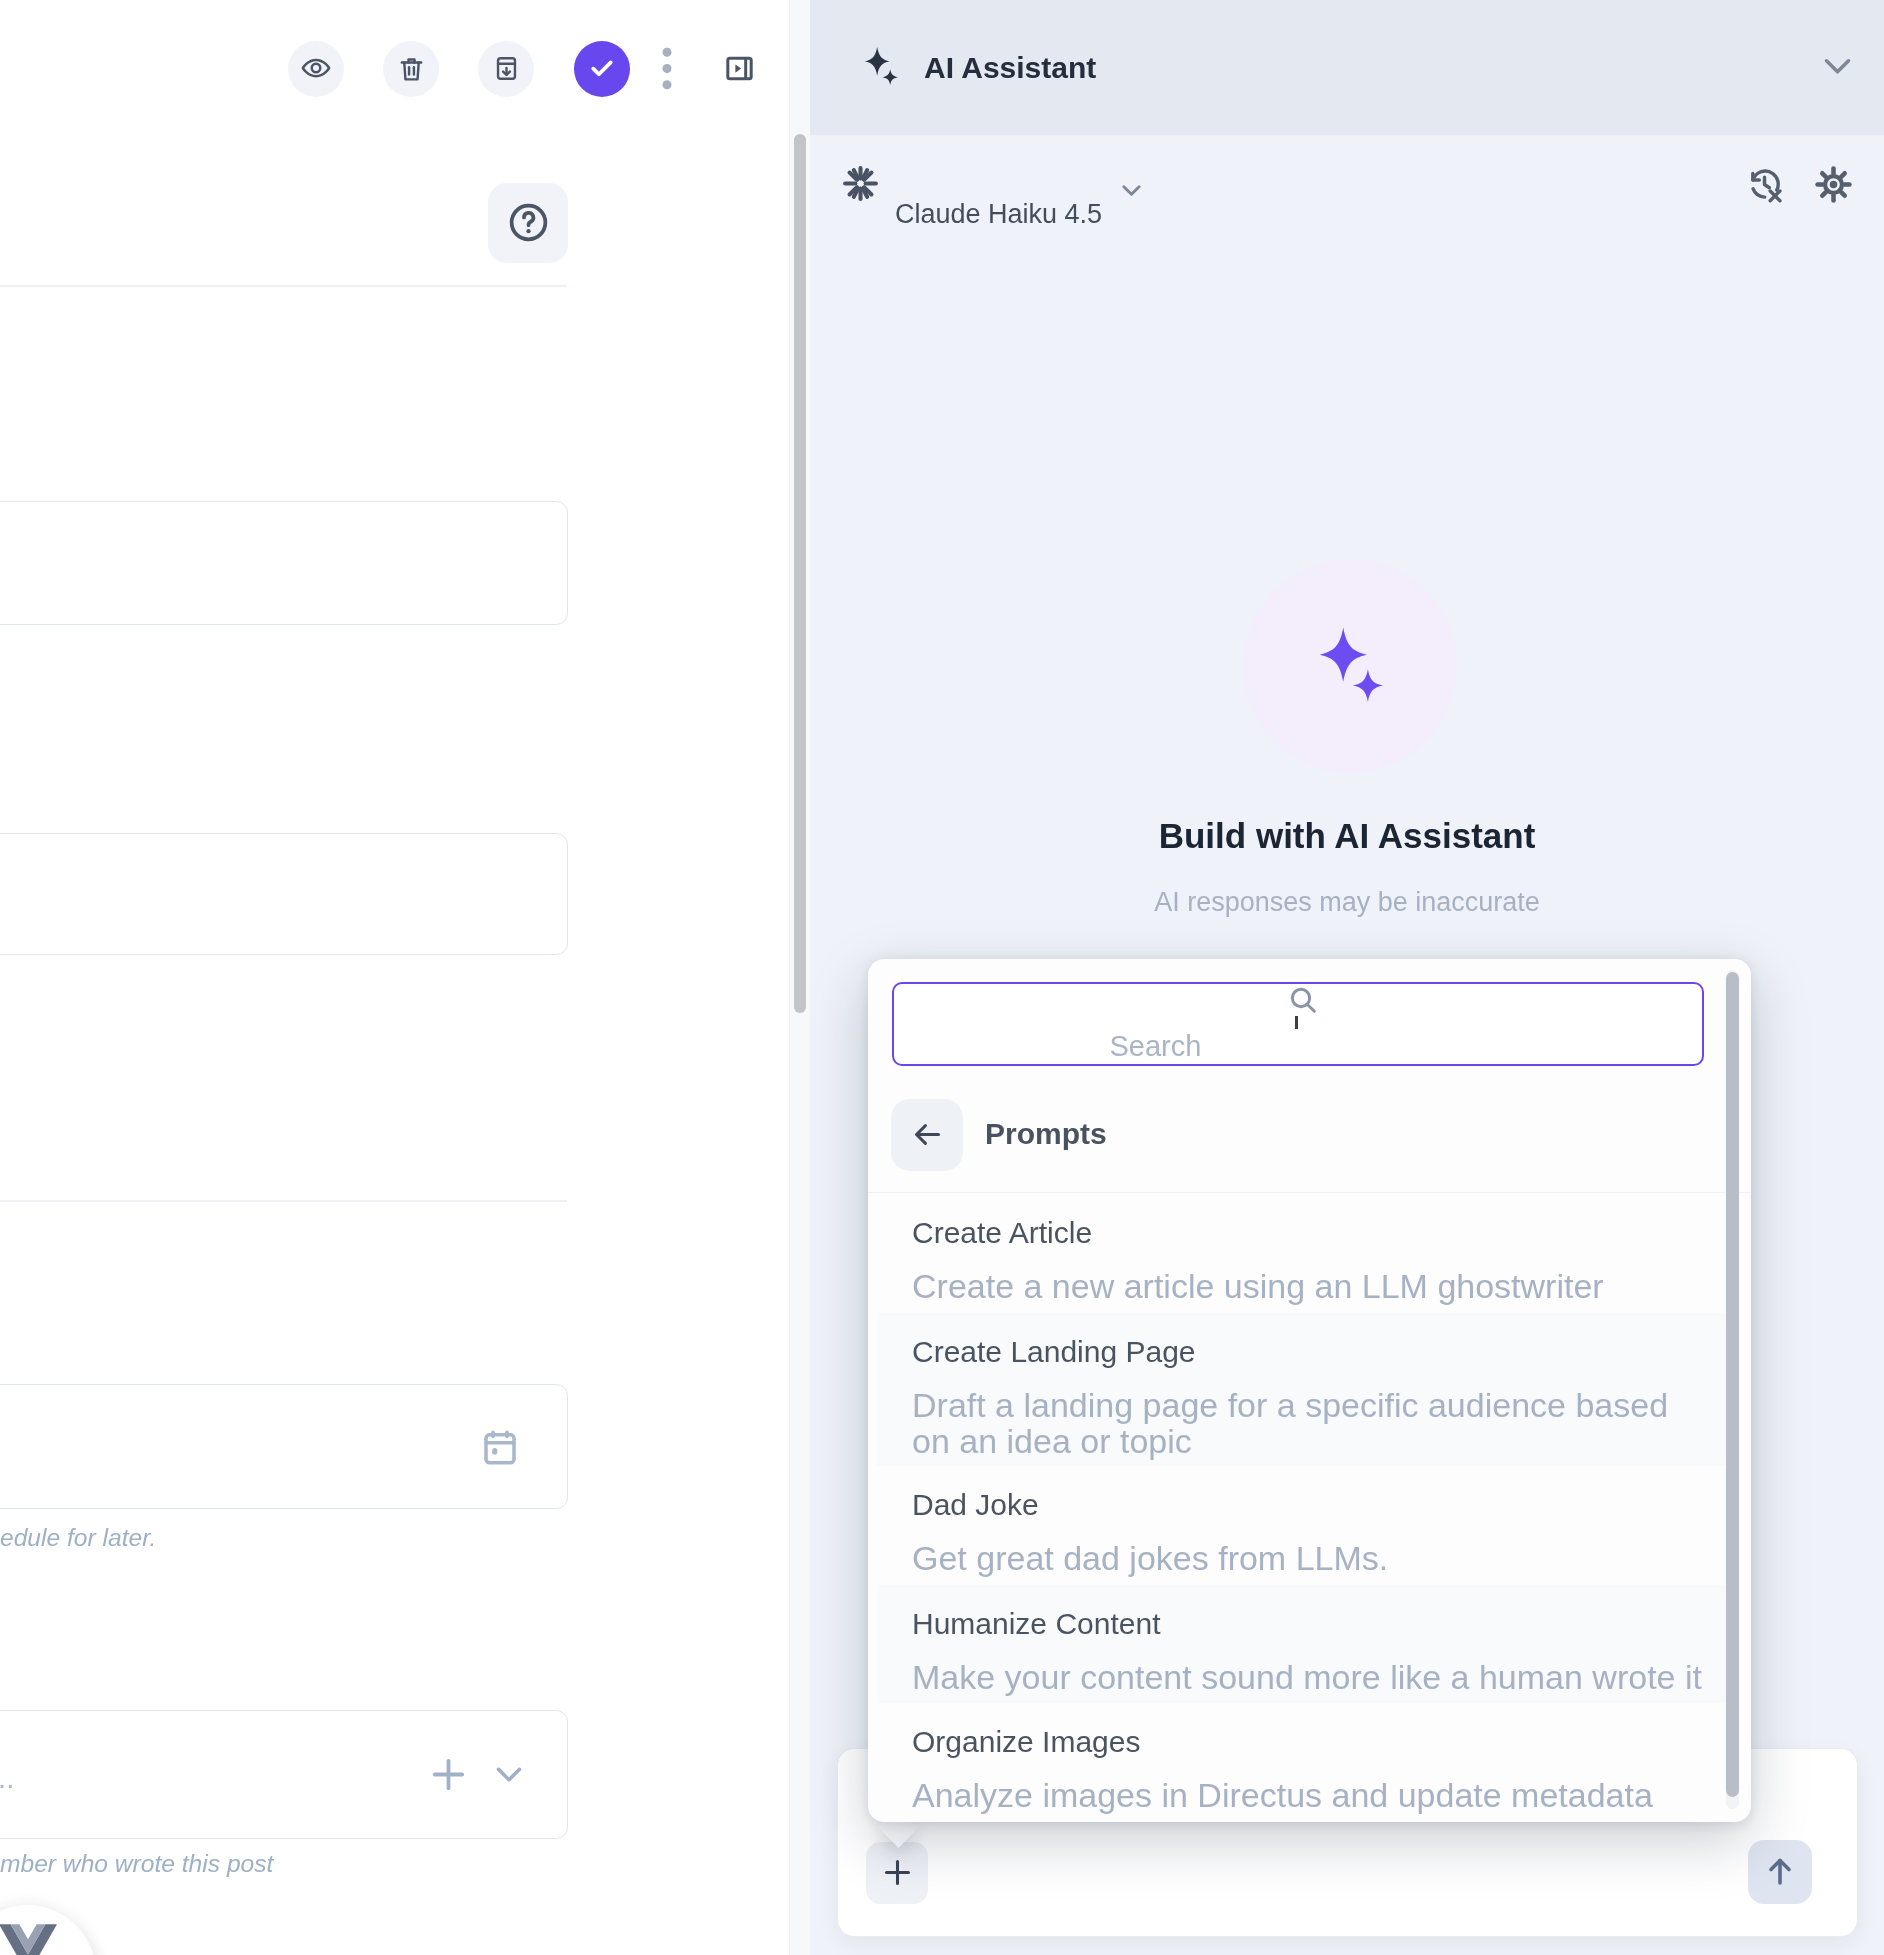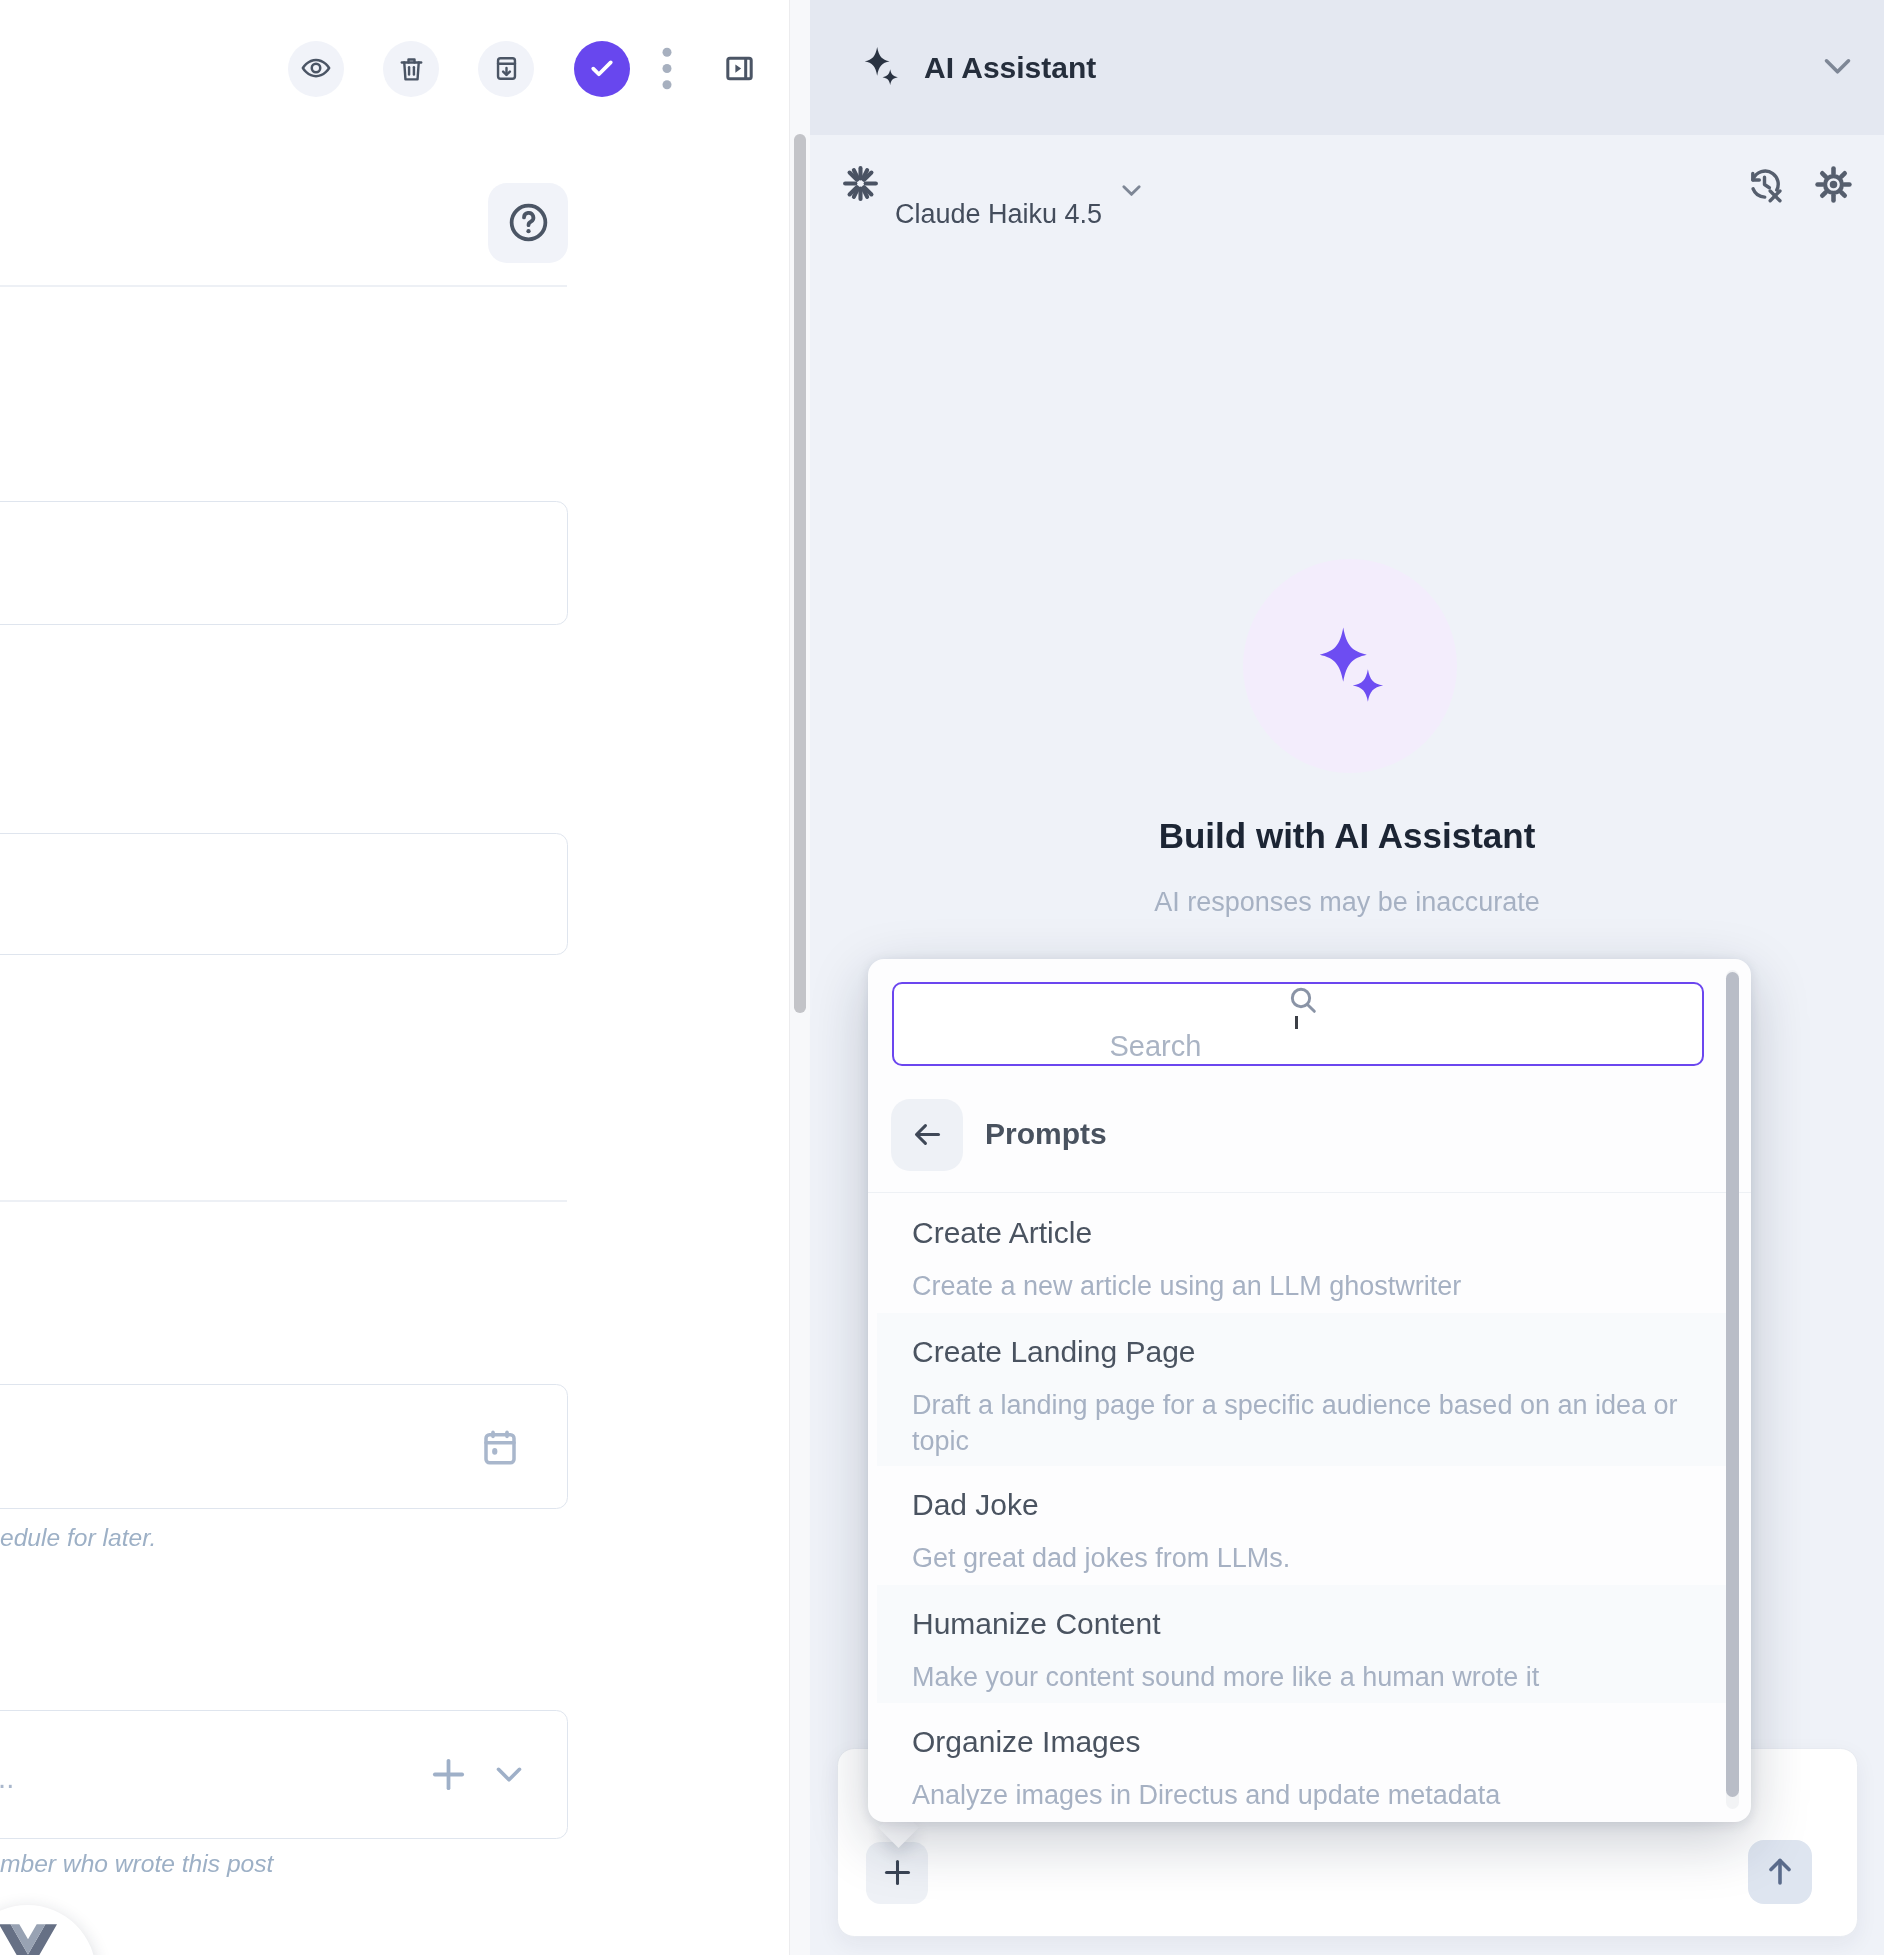--- a/index.html
+++ b/index.html
@@ -43,21 +43,21 @@
                     font-family:"Liberation Sans",sans-serif;}
   .search-box input::placeholder{color:#aab4c4;}
   .caret{width:2.2px;height:42px;background:#3c3f46;margin-right:2.9px;}
   .back-btn{left:23px;top:140px;width:72px;height:72px;border-radius:19px;background:#eef1f6;
             display:flex;align-items:center;justify-content:center;}
   .prompts-title{left:117px;top:158px;font-size:30px;font-weight:700;color:#49525f;}
   .popup-div{left:0px;top:233px;width:883px;height:1.4px;background:#eef1f5;}
   .prow{left:0;width:858px;margin-left:9px;}
   .prow.alt{background:#f8fafc;}
   .ptitle{position:absolute;left:35px;font-size:30px;font-weight:500;color:#4a5360;}
-  .pdesc{position:absolute;left:35px;width:796px;font-size:27px;color:#a6b1c3;line-height:36px;}
+  .pdesc{position:absolute;left:35px;width:796px;font-size:34px;color:#a6b1c3;line-height:36px;}
   .popup-sb{left:858px;top:11px;width:13px;height:839px;background:#f2f3f5;border-radius:6.5px;}
   .popup-sb-thumb{left:858px;top:13px;width:13px;height:825px;background:#b9bdc7;border-radius:6.5px;}
   
   .chat-bar{left:27px;top:1748px;width:1019px;height:187px;background:#ffffff;border:1.4px solid #e8ebf1;border-radius:17.4px;
             box-shadow:0 7.2px 22px rgba(30,40,70,.06);}
   .plus-btn{left:56px;top:1842px;width:62px;height:62px;border-radius:14.5px;background:#eef1f6;
             display:flex;align-items:center;justify-content:center;}
   .send-btn{left:938px;top:1840px;width:64px;height:64px;border-radius:16px;background:#dee5f0;
             display:flex;align-items:center;justify-content:center;}
 </style>

